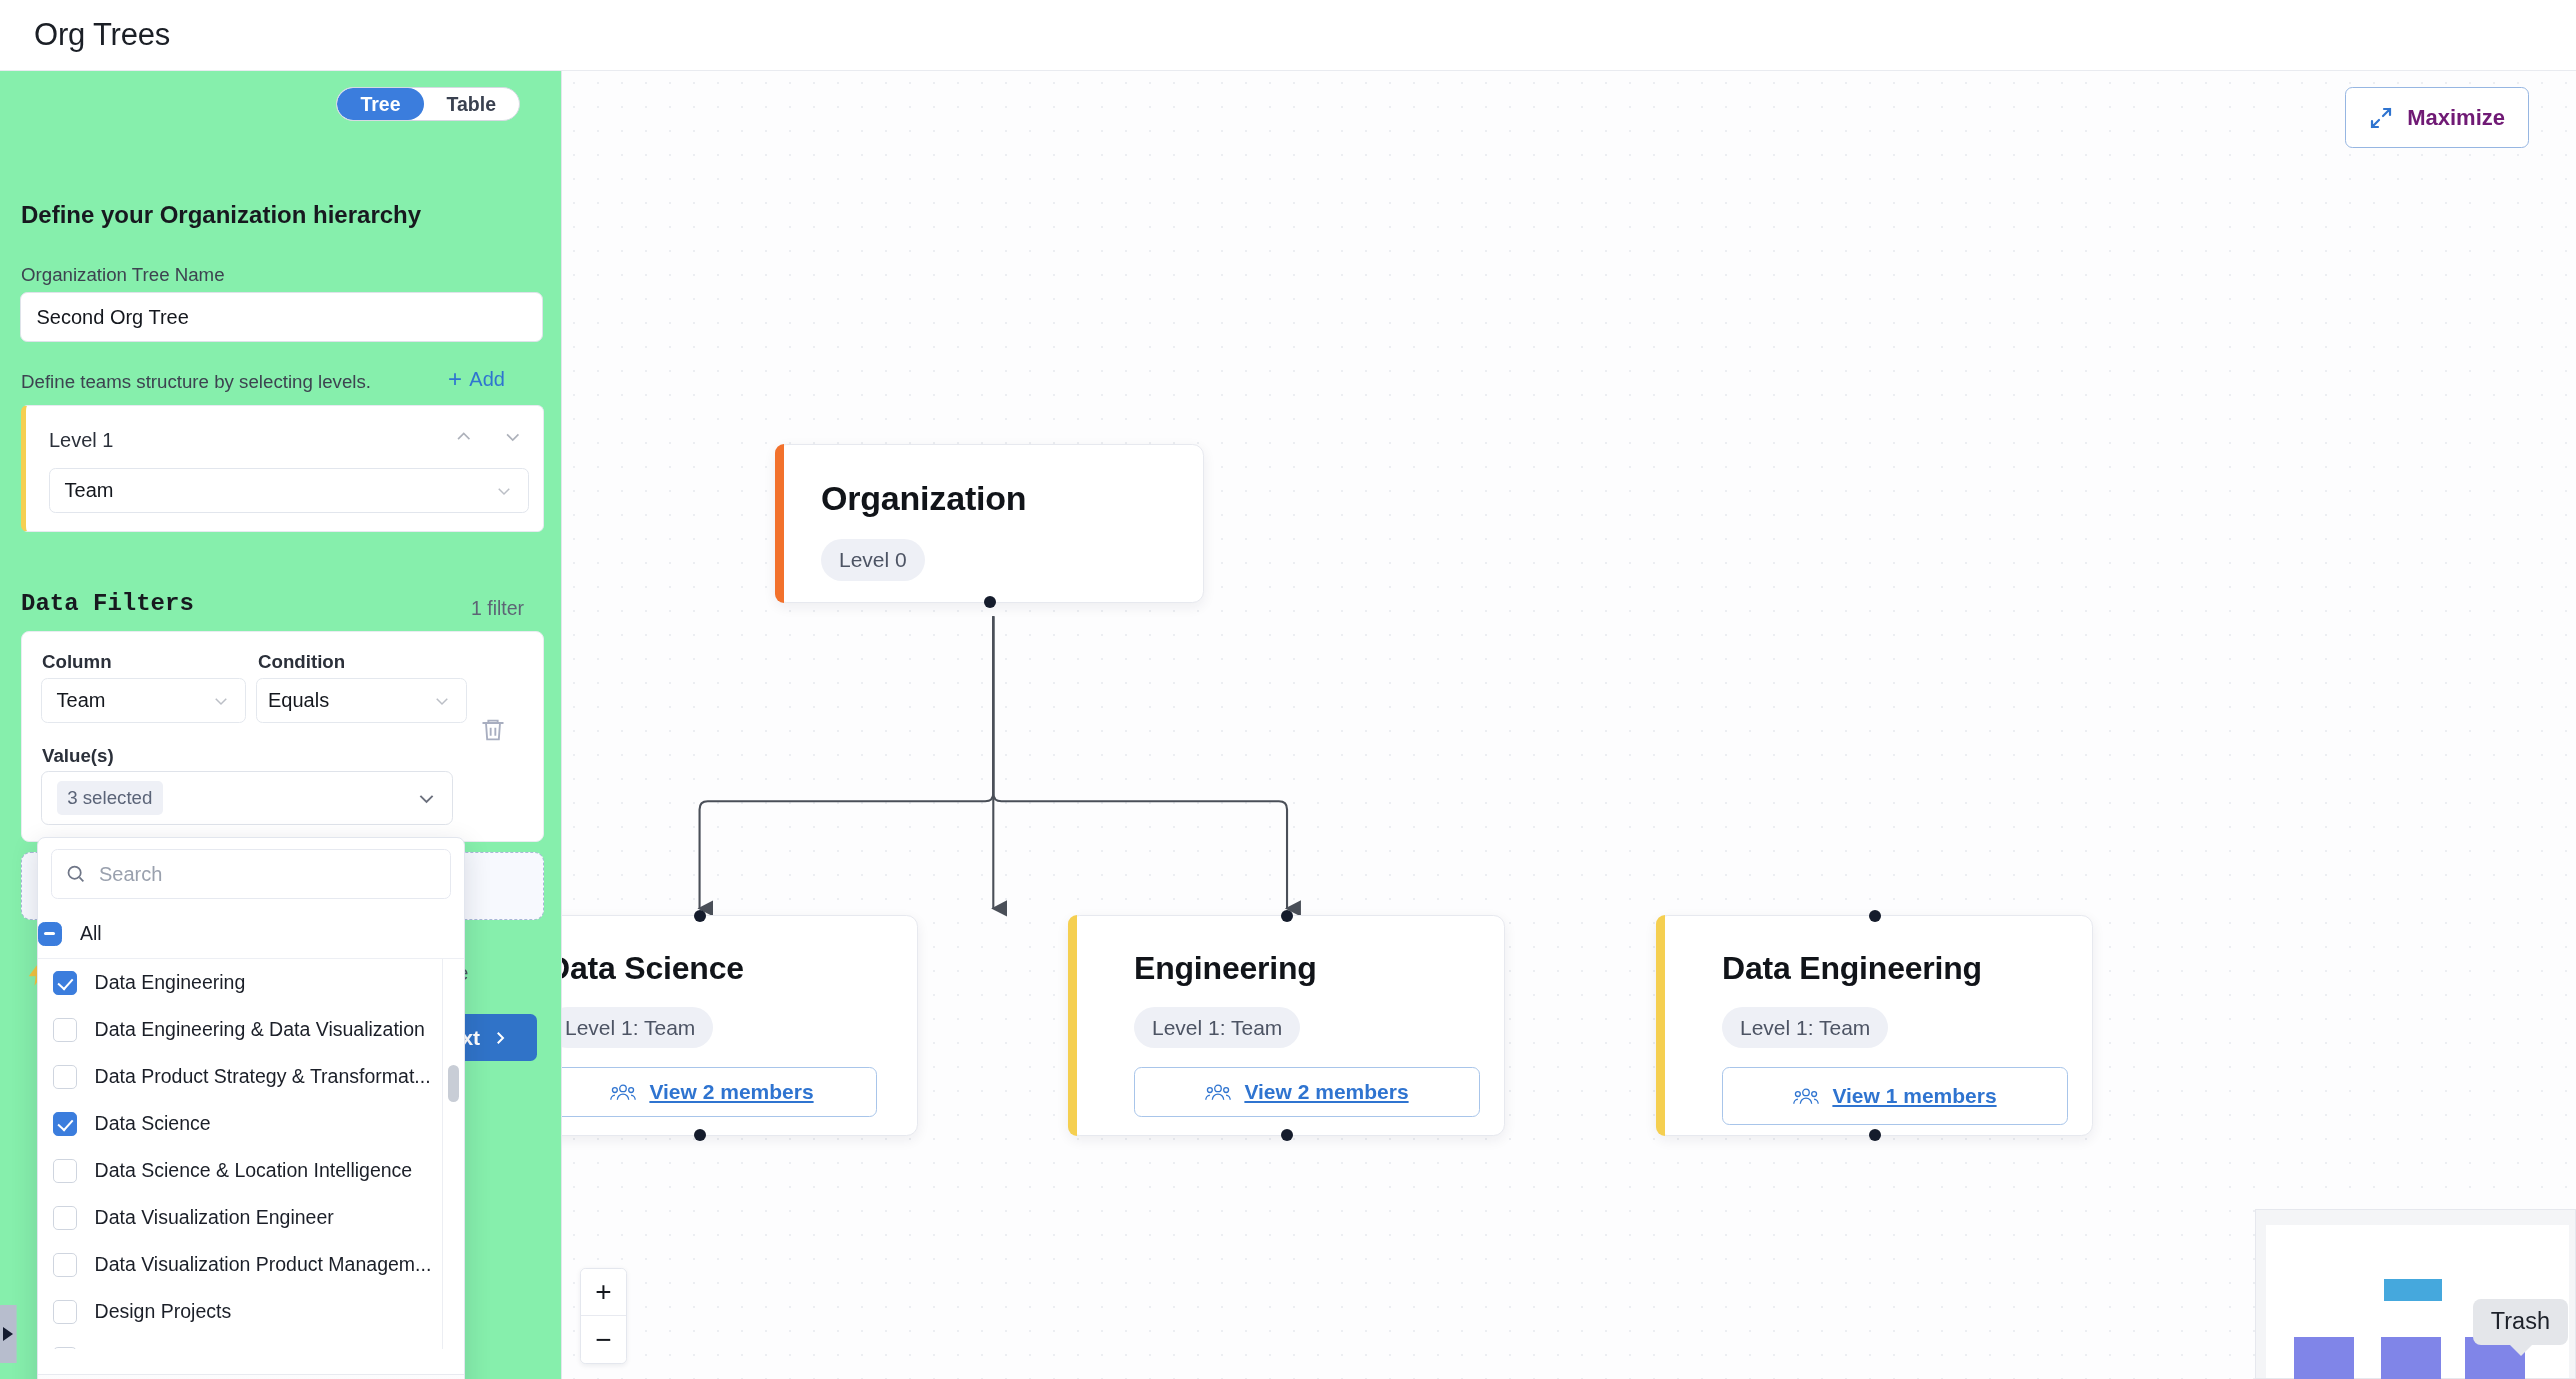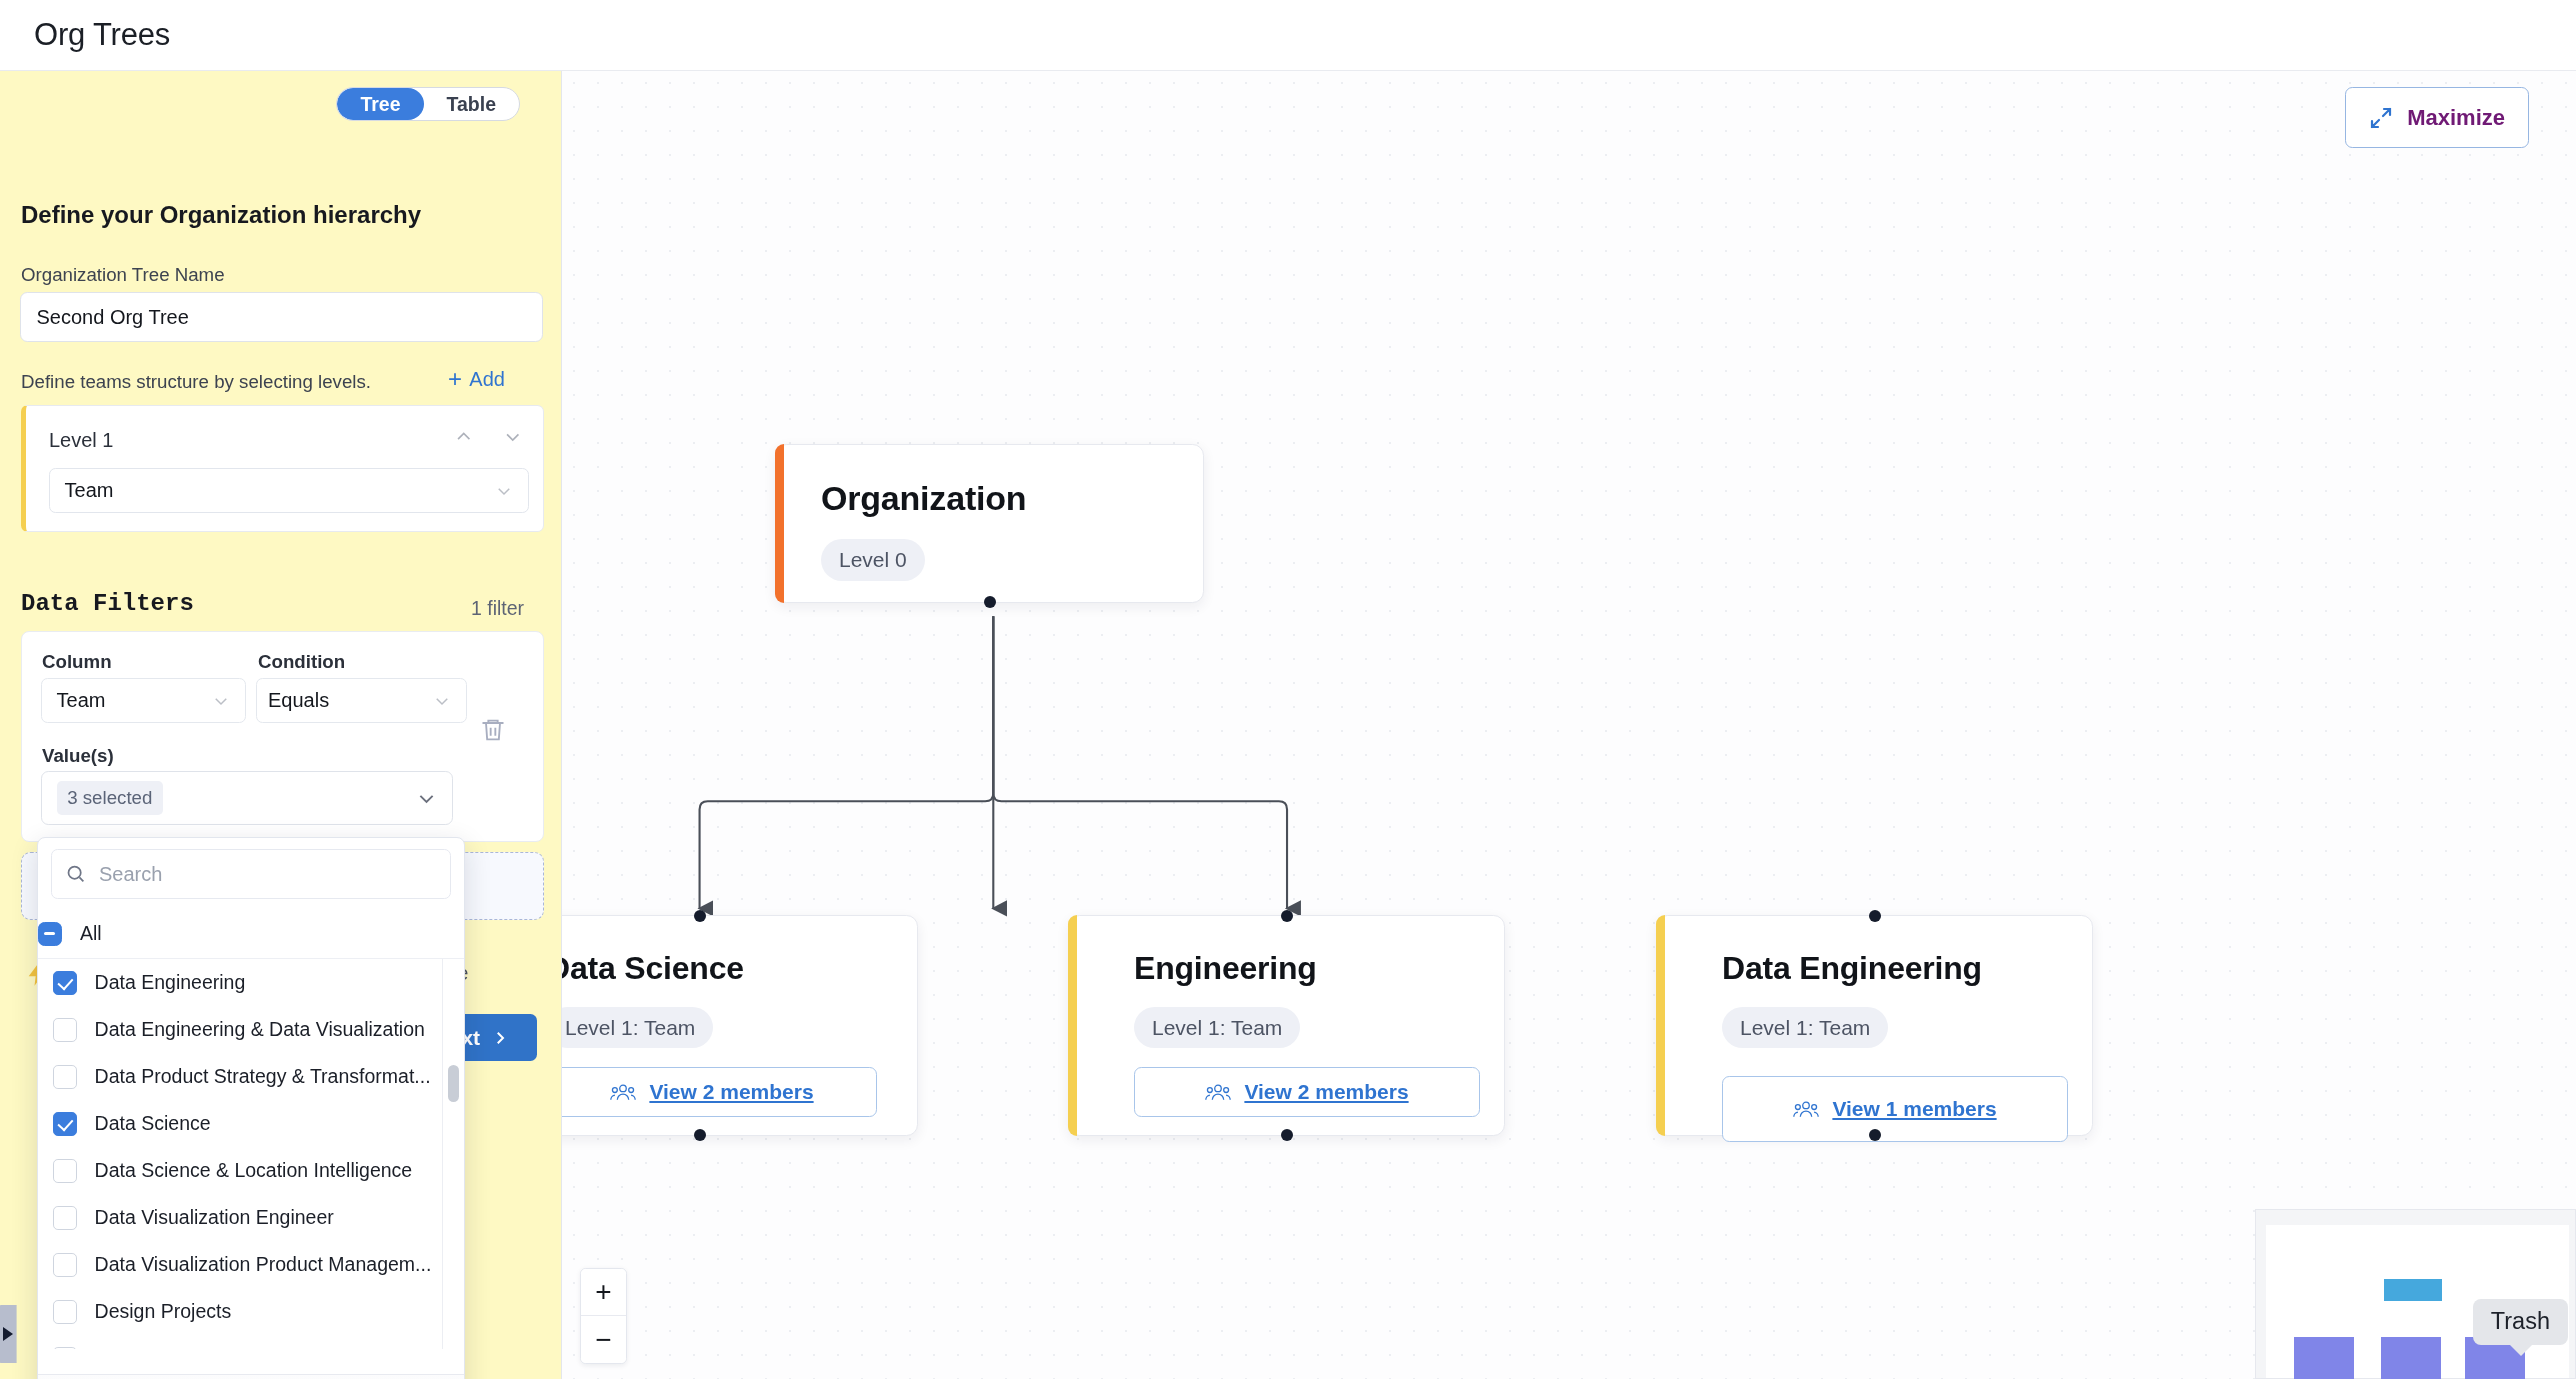--- a/index.html
+++ b/index.html
@@ -19,21 +19,21 @@
     display: flex; align-items: center;
   }
   .page-title {
     margin-left: 34px; font-size: 31px; font-weight: 400;
     color: #1b1f26; letter-spacing: -0.2px;
   }
 
   
   .sidebar {
     position: absolute; left: 0; top: 71px; width: 562px; height: 1308px;
-    background: #fef9c3; border-right: 0.8px solid #e3e6ec;
+    background: #86efac; border-right: 0.8px solid #e3e6ec;
     overflow: hidden;
   }
   .seg-wrap { position: absolute; right: 41px; top: 16px; }
   .segmented {
     display: inline-flex; border: 0.8px solid #d6dae2; border-radius: 811px;
     background: #fff; overflow: hidden; height: 34px;
   }
   .segmented .seg {
     padding: 0 23px; display: flex; align-items: center; justify-content: center;
     font-size: 19.5px; font-weight: bold; color: #3a4150; cursor: pointer;
@@ -494,21 +494,21 @@
         </svg>
         <span class="mtxt">View 2 members</span>
       </div>
       <span class="port" style="left:212px; top:-5.7px;"></span>
       <span class="port" style="left:212px; bottom:-5.7px;"></span>
     </div>
 
     <div class="node child" style="left:1094px; top:844px; width:437px; height:221px;">
       <div class="n-title" style="left:65px; top:34px; font-size:32px;">Data Engineering</div>
       <div class="n-badge" style="left:65px; top:91px; height:41px; padding:0 18px; font-size:21px;">Level 1: Team</div>
-      <div class="n-members" style="left:65px; top:151px; width:346px; height:66px;margin-top:9px;">
+      <div class="n-members" style="left:65px; top:151px; width:346px; height:58px;">
         <svg width="26" height="21" viewBox="0 0 32 24" fill="none" stroke="#2f74d0" stroke-width="1.6">
           <circle cx="16" cy="7" r="4"></circle>
             <path d="M9 21c0-4 3.2-7 7-7s7 3 7 7"></path>
           <circle cx="6" cy="9" r="3"></circle>
             <path d="M1 21c0-3.2 2.2-5.6 5-5.6"></path>
           <circle cx="26" cy="9" r="3"></circle>
             <path d="M31 21c0-3.2-2.2-5.6-5-5.6"></path>
         </svg>
         <span class="mtxt">View 1 members</span>
       </div>

